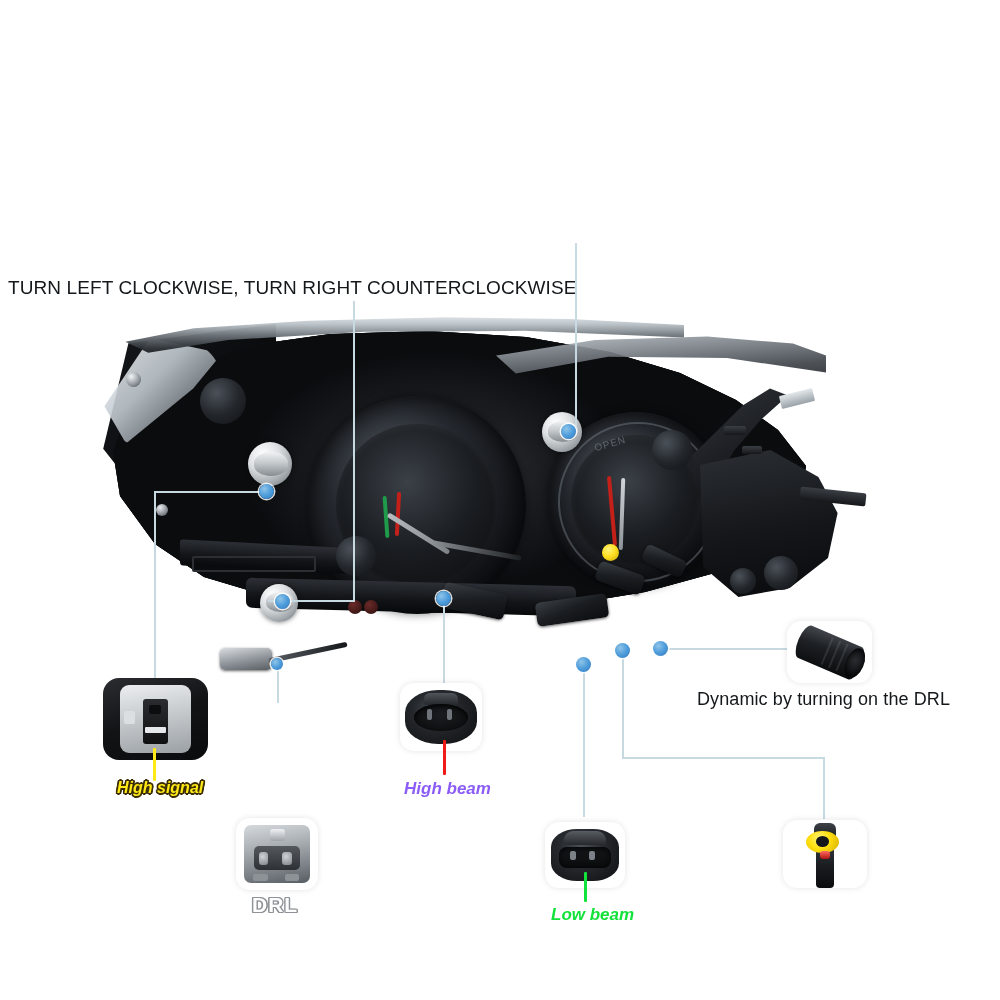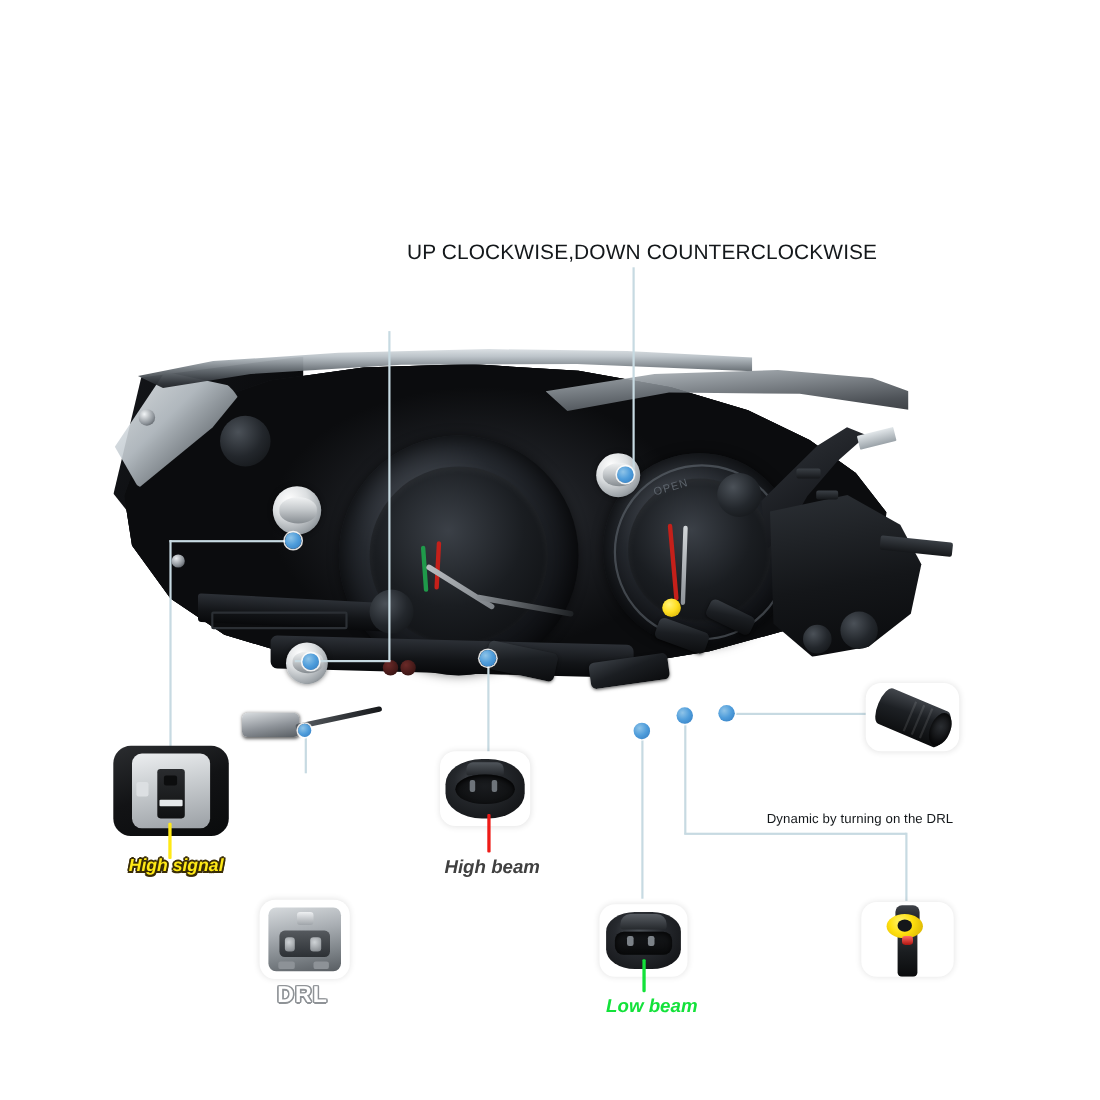--- a/index.html
+++ b/index.html
@@ -26,33 +26,33 @@
     background:radial-gradient(circle at 36% 33%,#8fc4e8 0%,#4f9ddb 48%,#2f78be 100%);
     box-shadow:0 0 0 1.5px rgba(255,255,255,.85);
   }
   .dot.sm{width:12px;height:12px;}
 
   
   .cap{
     position:absolute;color:#14181b;
     font-size:19px;letter-spacing:.1px;white-space:nowrap;
   }
-  .cap.small{font-size:12px;margin-top:48px;}
+  .cap.small{font-size:18px;}
 
   
   .lbl{position:absolute;white-space:nowrap;font-style:italic;font-weight:bold;}
   .lbl-turn{
     font-size:16px;color:#ffe916;
     text-shadow:
       -1.4px -1.4px 0 #3a2d06, 1.4px -1.4px 0 #3a2d06,
       -1.4px  1.4px 0 #3a2d06, 1.4px  1.4px 0 #3a2d06,
        0 -1.6px 0 #3a2d06, 0 1.6px 0 #3a2d06,
       -1.6px 0 0 #3a2d06, 1.6px 0 0 #3a2d06;
   }
-  .lbl-high{font-size:17px;color:#404040;}
+  .lbl-high{font-size:17px;color:#8b5cf6;}
   .lbl-low{font-size:17px;color:#13e23a;}
   .lbl-drl{
     font-size:21px;font-style:normal;font-weight:bold;color:#ffffff;
     letter-spacing:1px;
     text-shadow:
       -1.2px -1.2px 0 #8f9397, 1.2px -1.2px 0 #8f9397,
       -1.2px  1.2px 0 #8f9397, 1.2px  1.2px 0 #8f9397,
        0 -1.4px 0 #8f9397, 0 1.4px 0 #8f9397,
       -1.4px 0 0 #8f9397, 1.4px 0 0 #8f9397;
   }
@@ -293,22 +293,22 @@
   .plug-unlock .redpin{
     position:absolute;left:30%;top:44%;width:40%;height:11%;border-radius:3px;
     background:linear-gradient(180deg,#ff6b64,#b01510);
   }
 </style>
 </head>
 <body>
 
 <div id="stage">
 
-
-  <div class="cap" style="left:370px;top:219px;">UP CLOCKWISE,DOWN COUNTERCLOCKWISE</div>
+  <div class="cap" style="left:8px;top:277px;">TURN LEFT CLOCKWISE, TURN RIGHT COUNTERCLOCKWISE</div>
+
 
   <div id="hl">
 
     <div class="nose"></div>
     <div class="body-main"></div>
     <div class="lens-edge"></div>
     <div class="chrome"></div>
     <div class="chrome2"></div>
 
     <div class="bowl" id="bowlA"></div>

